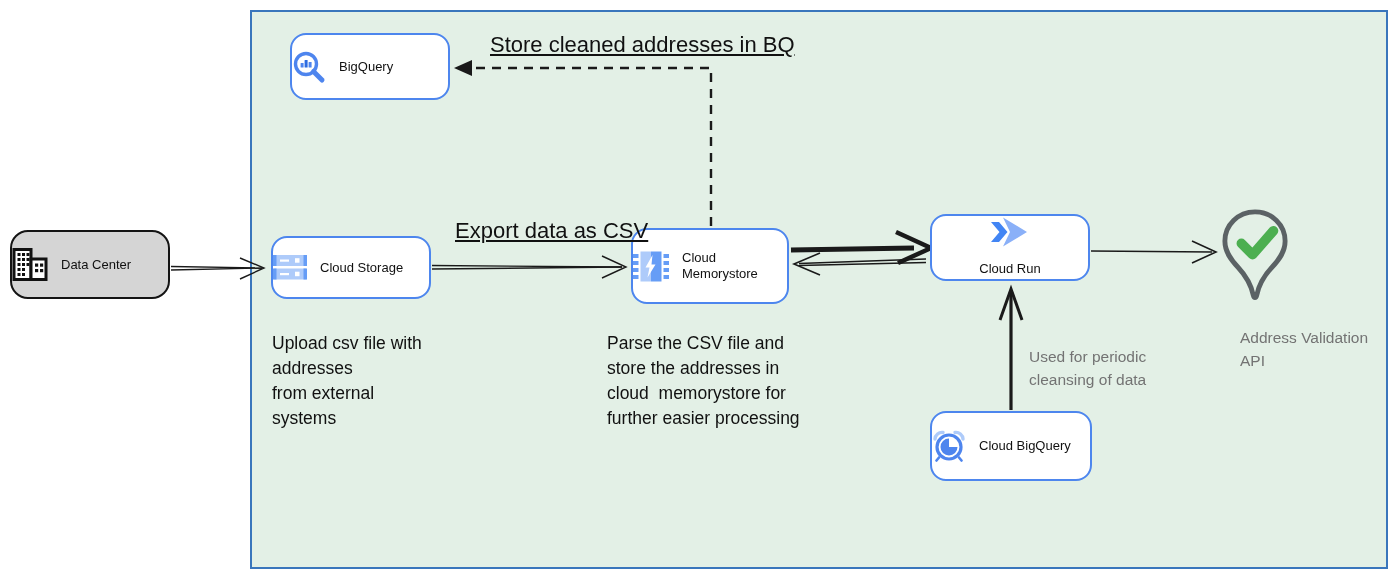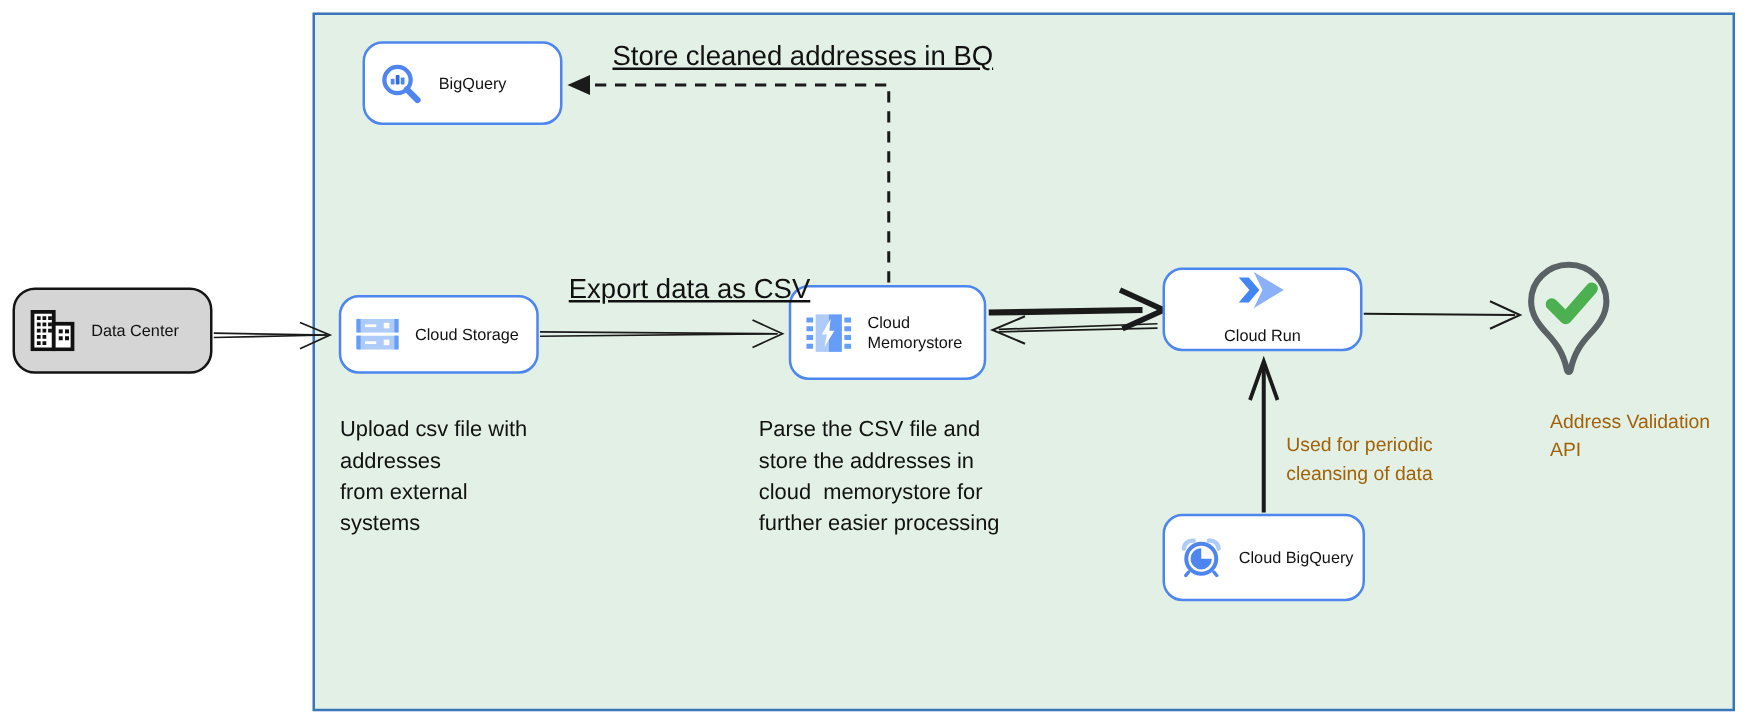--- a/index.html
+++ b/index.html
@@ -7,29 +7,29 @@
     position:relative;width:1400px;height:580px;background:#ffffff;
     font-family:"Liberation Sans", sans-serif;color:#1a1a1a;overflow:hidden;
   }
   .boundary{
     position:absolute;left:250px;top:10px;width:1138px;height:559px;
     background:#e3f0e6;border:2px solid #3a76bc;box-sizing:border-box;
   }
   .edges{position:absolute;left:0;top:0;width:1400px;height:580px;pointer-events:none;}
   .node{
     position:absolute;background:#ffffff;border:2px solid #4d86ee;border-radius:16px;
-    box-sizing:border-box;display:flex;align-items:center;padding:0 12px;gap:13px;
+    box-sizing:border-box;display:flex;align-items:center;padding:0 0;gap:13px;
   }
   .node .label{font-size:13px;line-height:16px;white-space:nowrap;color:#111;}
   .node .label.wrap{white-space:normal;width:82px;}
   .node.datacenter{background:#d5d5d5;border:2.5px solid #141414;border-radius:18px;}
   .icon{flex:0 0 auto;display:block;}
   .edge-label{position:absolute;font-size:22px;color:#111;white-space:pre-wrap;text-decoration:underline;}
   .note{position:absolute;font-size:17.5px;line-height:25px;color:#111;white-space:pre-wrap;}
-  .small-label{position:absolute;font-size:15.5px;line-height:23px;color:#a16207;white-space:pre-wrap;}
+  .small-label{position:absolute;font-size:15.5px;line-height:23px;color:#737373;white-space:pre-wrap;}
   .pin{position:absolute;left:1221px;top:208px;}
 </style>
 </head>
 <body>
 
 <div class="canvas">
 
   <div class="boundary"></div>
 
   <svg class="edges" width="1400" height="580" viewBox="0 0 1400 580" fill="none" stroke="#1a1a1a">

